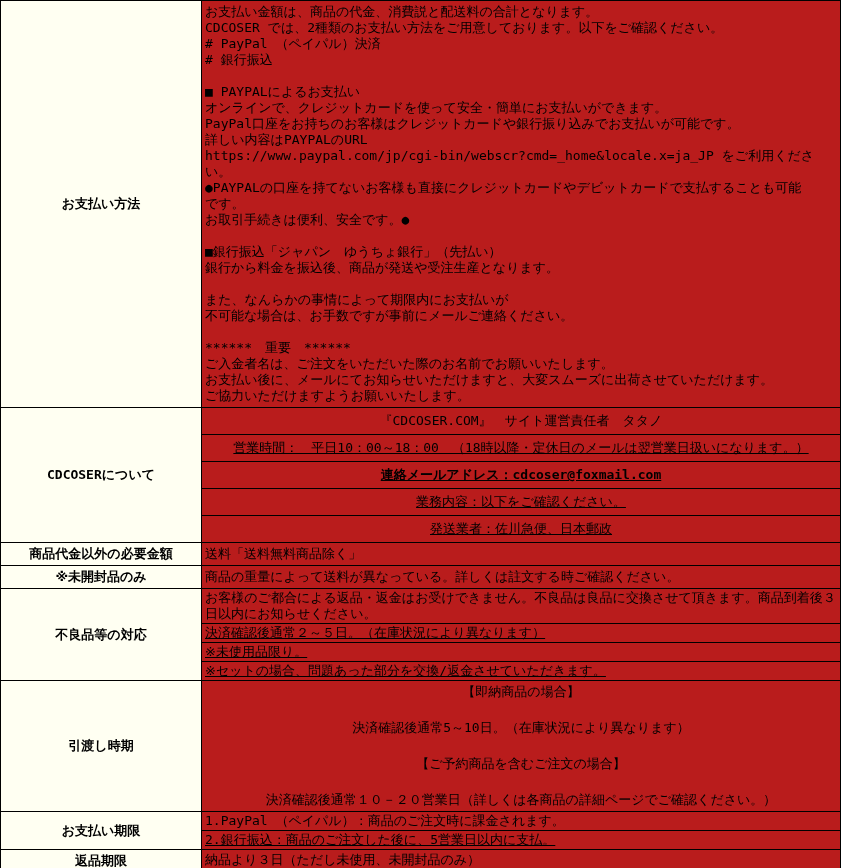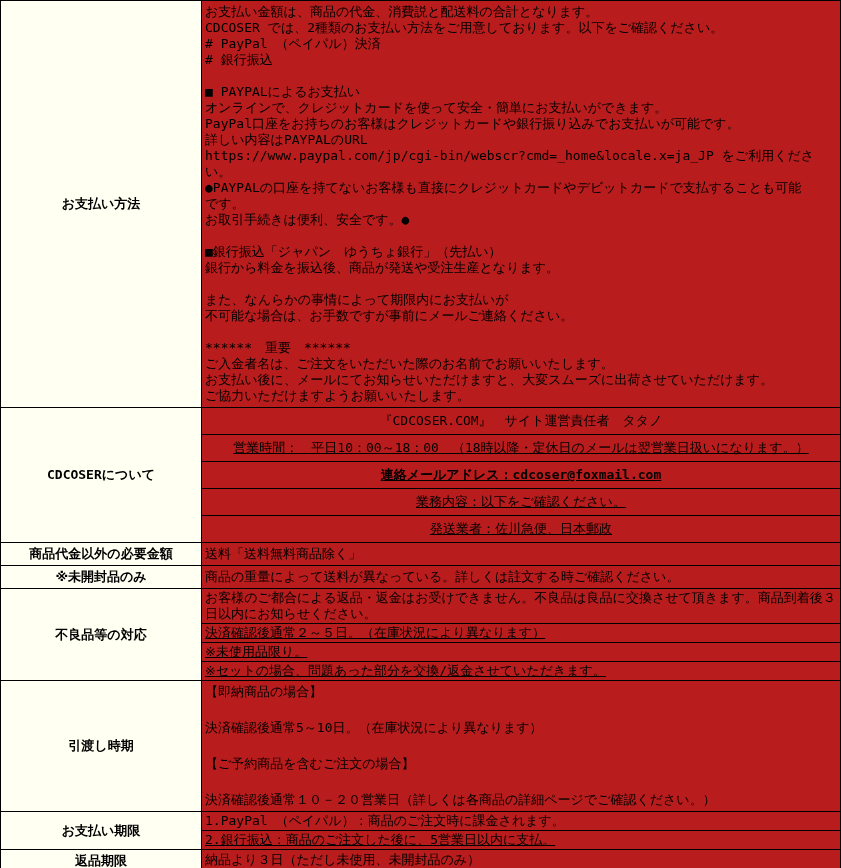--- a/index.html
+++ b/index.html
@@ -43,21 +43,21 @@
   .bold .line{font-weight:bold;}
   
   .row-0{min-height:399px;}
   .row-0 .cell{padding:3px 3px;}
   .row-1 .cell{padding:5px 3px;flex:1;display:flex;flex-direction:column;justify-content:center;text-align:center;}
   .row-2 .cell{padding:3px 3px;}
   .row-3 .cell{padding:3px 3px;}
   .row-4{min-height:85px;}
   .row-4 .cell{padding:1px 3px;}
   .row-5{min-height:129px;}
-  .row-5 .line{line-height:18px;min-height:18px;}
+  .row-5 .line{line-height:18px;min-height:18px;text-align:center;}
   .row-6 .cell{padding:1px 3px;}
   .row-7 .cell{padding:2px 3px;}
 </style>
 </head>
 <body>
 
 <div class="page">
   <div class="info-table">
       <div class="row row-0">
         <div class="label-cell">お支払い方法</div>

